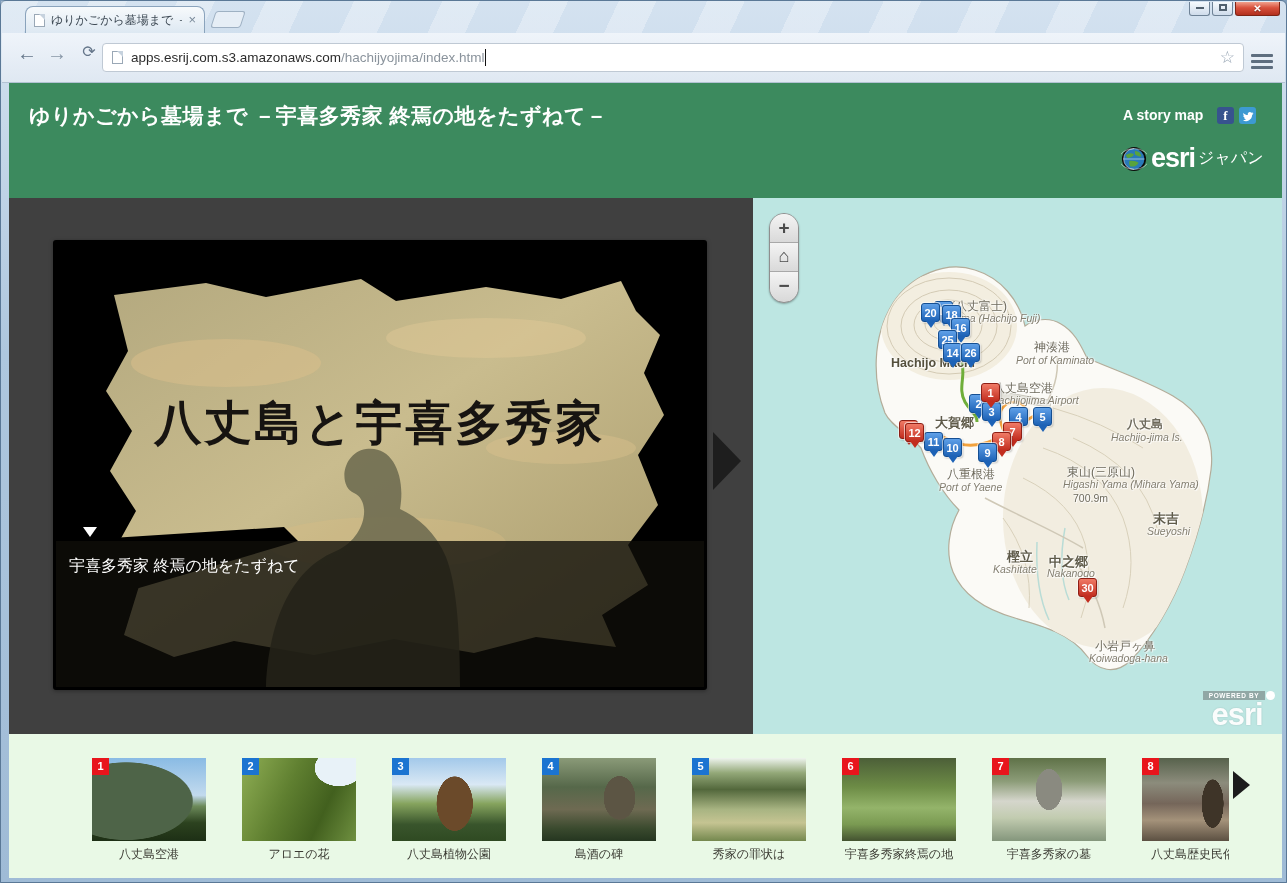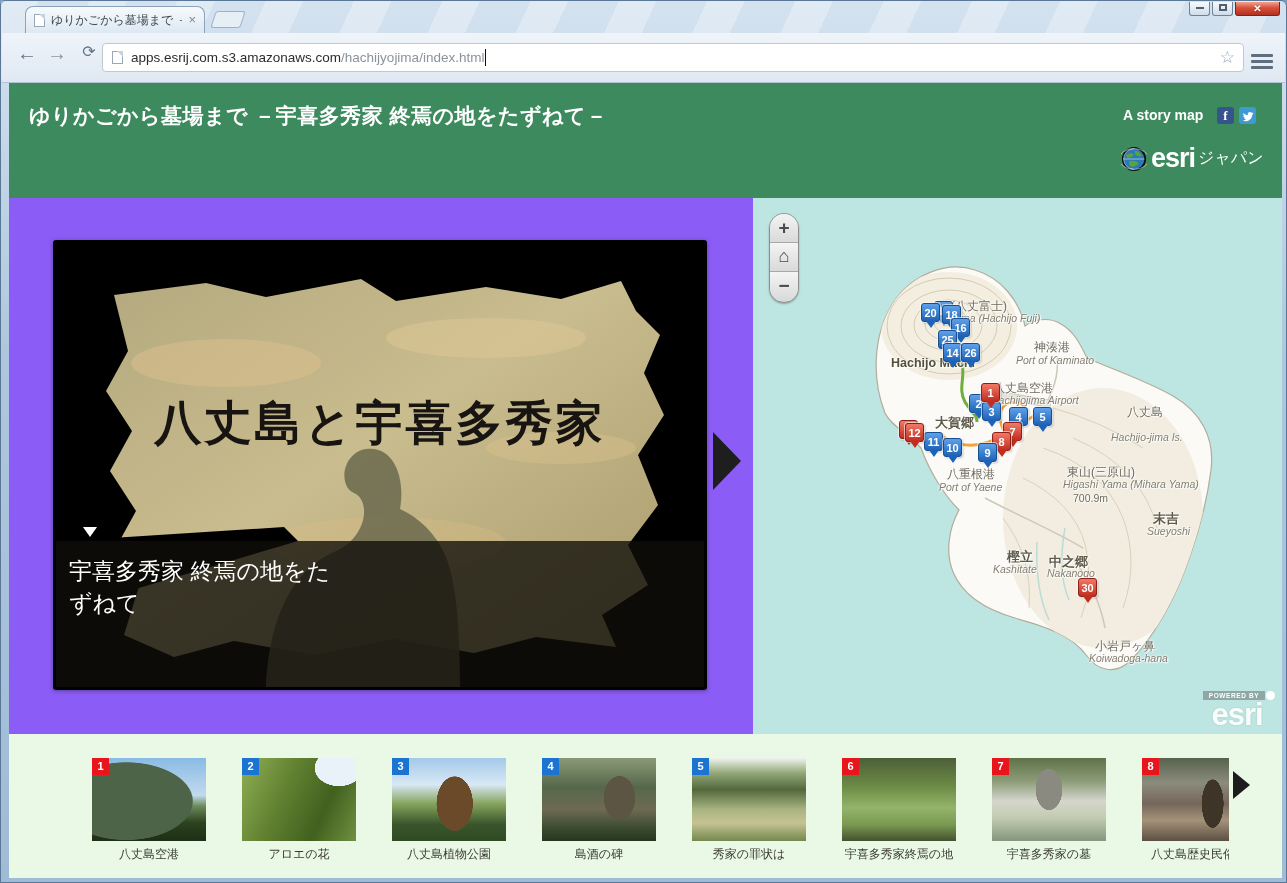--- a/index.html
+++ b/index.html
@@ -43,25 +43,25 @@
 .storymap{position:absolute;left:1114px;top:24px;font-size:14px;font-weight:bold}
 .sicon{position:absolute;top:24px;width:17px;height:17px;border-radius:3px;color:#fff;text-align:center}
 .sicon.fb{left:1208px;background:#37538e;font-family:"Liberation Serif",serif;font-weight:bold;font-size:13px;line-height:17px}
 .sicon.tw{left:1230px;background:#3d9ad2;padding:2px}
 .brand{position:absolute;left:1112px;top:60px;display:flex;align-items:center}
 .brand .globe{width:26px;height:26px;margin-right:4px}
 .brand .esri{font-size:27px;font-weight:bold;letter-spacing:-1px}
 .brand .jp{font-size:16px;margin-left:3px}
 
 .main{position:absolute;left:0;top:115px;width:100%;height:536px}
-.lpanel{position:absolute;left:0;top:0;width:744px;height:536px;background:#8b5cf6}
+.lpanel{position:absolute;left:0;top:0;width:744px;height:536px;background:#404040}
 .frame{position:absolute;left:44px;top:42px;width:654px;height:450px;background:#000;border-radius:3px;box-shadow:0 1px 4px rgba(0,0,0,.35)}
 .frame svg{position:absolute;left:3px;top:3px}
 .capov{position:absolute;left:3px;right:3px;bottom:3px;height:146px;background:rgba(16,14,9,.78);color:#fff}
-.capov .ctitle{position:absolute;left:13px;top:14px;width:262px;font-size:23px;line-height:1.4}
+.capov .ctitle{position:absolute;left:13px;top:14px;width:262px;font-size:16px;line-height:1.4}
 .capov .ctext{position:absolute;left:284px;top:11px;right:14px;font-size:12.5px;line-height:1.62;color:#f0efe8;text-align:justify}
 .cap-toggle{position:absolute;left:30px;top:287px;width:0;height:0;border-left:7px solid transparent;border-right:7px solid transparent;border-top:10px solid #fff}
 .next-story{position:absolute;left:704px;top:234px;width:0;height:0;border-top:29px solid transparent;border-bottom:29px solid transparent;border-left:28px solid #1e1e1e}
 
 .mappanel{position:absolute;left:744px;top:0;width:529px;height:536px;overflow:hidden;background:#bde6e2}
 .mlbl{position:absolute;white-space:nowrap;color:#6e6a5c;font-size:12px;text-shadow:0 0 2px #fff,0 0 3px #fff,1px 1px 1px #fff;z-index:3}
 .mlbl.en{font-style:italic;font-size:10.5px;color:#837e6f}
 .mlbl.town{font-weight:bold;font-size:13px;color:#5f5b4a}
 .mlbl.town-en{font-weight:bold;font-style:normal;font-size:12.5px;color:#55503d}
 .mlbl.sub{font-size:10.5px;color:#6e6a5c}
@@ -240,21 +240,21 @@
             <span class="mlbl en" style="left: 196px; top: 114px;">Yama (Hachijo Fuji)</span>
             <span class="mlbl" style="left: 281px; top: 141px;">神湊港</span>
             <span class="mlbl en" style="left: 263px; top: 156px;">Port of Kaminato</span>
             <span class="mlbl town-en" style="left: 138px; top: 158px;">Hachijo Machi</span>
             <span class="mlbl" style="left: 240px; top: 182px;">八丈島空港</span>
             <span class="mlbl en" style="left: 238px; top: 196px;">Hachijojima Airport</span>
             <span class="mlbl town" style="left: 182px; top: 216px;">大賀郷</span>
             <span class="mlbl en" style="left: 168px; top: 232px;">go</span>
             <span class="mlbl" style="left: 194px; top: 268px;">八重根港</span>
             <span class="mlbl en" style="left: 186px; top: 283px;">Port of Yaene</span>
-            <span class="mlbl" style="left: 374px; top: 206px;">八丈島</span>
+            <span class="mlbl" style="left: 374px; top: 218px; font-weight: bold;">八丈島</span>
             <span class="mlbl en" style="left: 358px; top: 233px;">Hachijo-jima Is.</span>
             <span class="mlbl" style="left: 314px; top: 266px;">東山(三原山)</span>
             <span class="mlbl en" style="left: 310px; top: 280px;">Higashi Yama (Mihara Yama)</span>
             <span class="mlbl sub" style="left: 320px; top: 294px;">700.9m</span>
             <span class="mlbl town" style="left: 400px; top: 312px;">末吉</span>
             <span class="mlbl en" style="left: 394px; top: 327px;">Sueyoshi</span>
             <span class="mlbl town" style="left: 254px; top: 350px;">樫立</span>
             <span class="mlbl en" style="left: 240px; top: 365px;">Kashitate</span>
             <span class="mlbl town" style="left: 296px; top: 355px;">中之郷</span>
             <span class="mlbl en" style="left: 294px; top: 369px;">Nakanogo</span>

